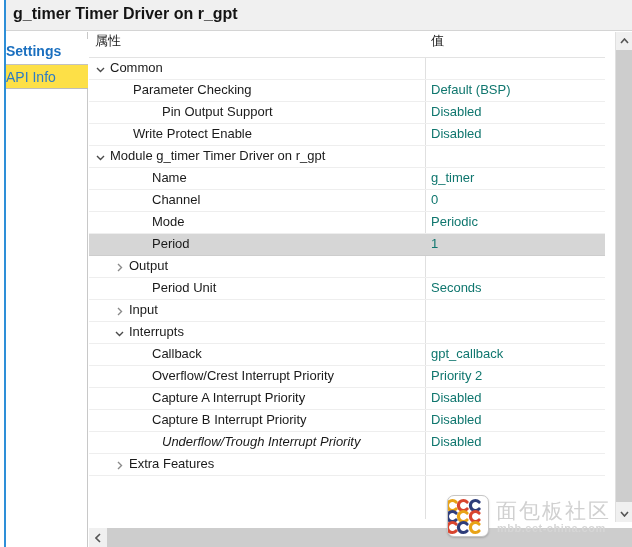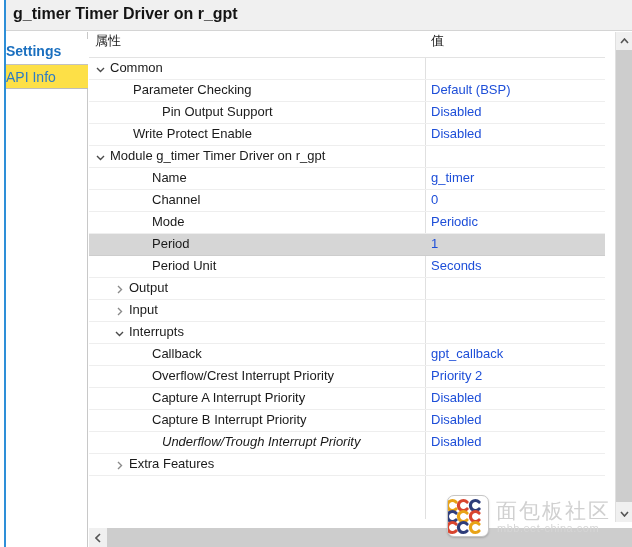--- a/index.html
+++ b/index.html
@@ -167,21 +167,21 @@
     top: 2px;
     font-size: 13px;
     color: #1a1a1a;
     white-space: nowrap;
   }
   .row .cell-val {
     position: absolute;
     left: 342px;
     top: 2px;
     font-size: 13px;
-    color: #1d4ed8;
+    color: #0f766e;
     white-space: nowrap;
   }
 
   
   .twisty {
     position: absolute;
     top: 6px;
     width: 11px;
     height: 11px;
     display: inline-block;
@@ -281,20 +281,21 @@
     white-space: nowrap;
   }
   .wm-text-url {
     position: absolute;
     left: 50px;
     top: 27px;
     font-size: 11px;
     color: #d6d6d6;
     letter-spacing: 0.5px;
     white-space: nowrap;
+    font-weight: bold;
   }
 </style>
 </head>
 <body>
 
 <div id="app">
 
   <div class="left-rail-pad"></div>
   <div class="left-rail" style="background: rgb(46, 143, 216);"></div>
 
@@ -357,31 +358,31 @@
         </div>
         <div class="row">
           <span class="cell-prop" style="left: 63px;">Mode</span>
           <span class="cell-val">Periodic</span>
         </div>
         <div class="row selected">
           <span class="cell-prop" style="left: 63px;">Period</span>
           <span class="cell-val">1</span>
         </div>
         <div class="row">
+          <span class="twisty" style="left: 25px;">
+            <svg width="11" height="11" viewBox="0 0 11 11">
+              <polyline points="4,2 7.5,5.5 4,9" fill="none" stroke="#8a8a8a" stroke-width="1.4"></polyline>
+            </svg>
+          </span>
+          <span class="cell-prop" style="left: 40px;">Output</span>
+          <span class="cell-val"></span>
+        </div>
+        <div class="row">
           <span class="cell-prop" style="left: 63px;">Period Unit</span>
           <span class="cell-val">Seconds</span>
-        </div>
-        <div class="row">
-          <span class="twisty" style="left: 25px;">
-            <svg width="11" height="11" viewBox="0 0 11 11">
-              <polyline points="4,2 7.5,5.5 4,9" fill="none" stroke="#8a8a8a" stroke-width="1.4"></polyline>
-            </svg>
-          </span>
-          <span class="cell-prop" style="left: 40px;">Output</span>
-          <span class="cell-val"></span>
         </div>
         <div class="row">
           <span class="twisty" style="left: 25px;">
             <svg width="11" height="11" viewBox="0 0 11 11">
               <polyline points="4,2 7.5,5.5 4,9" fill="none" stroke="#8a8a8a" stroke-width="1.4"></polyline>
             </svg>
           </span>
           <span class="cell-prop" style="left: 40px;">Input</span>
           <span class="cell-val"></span>
         </div>

